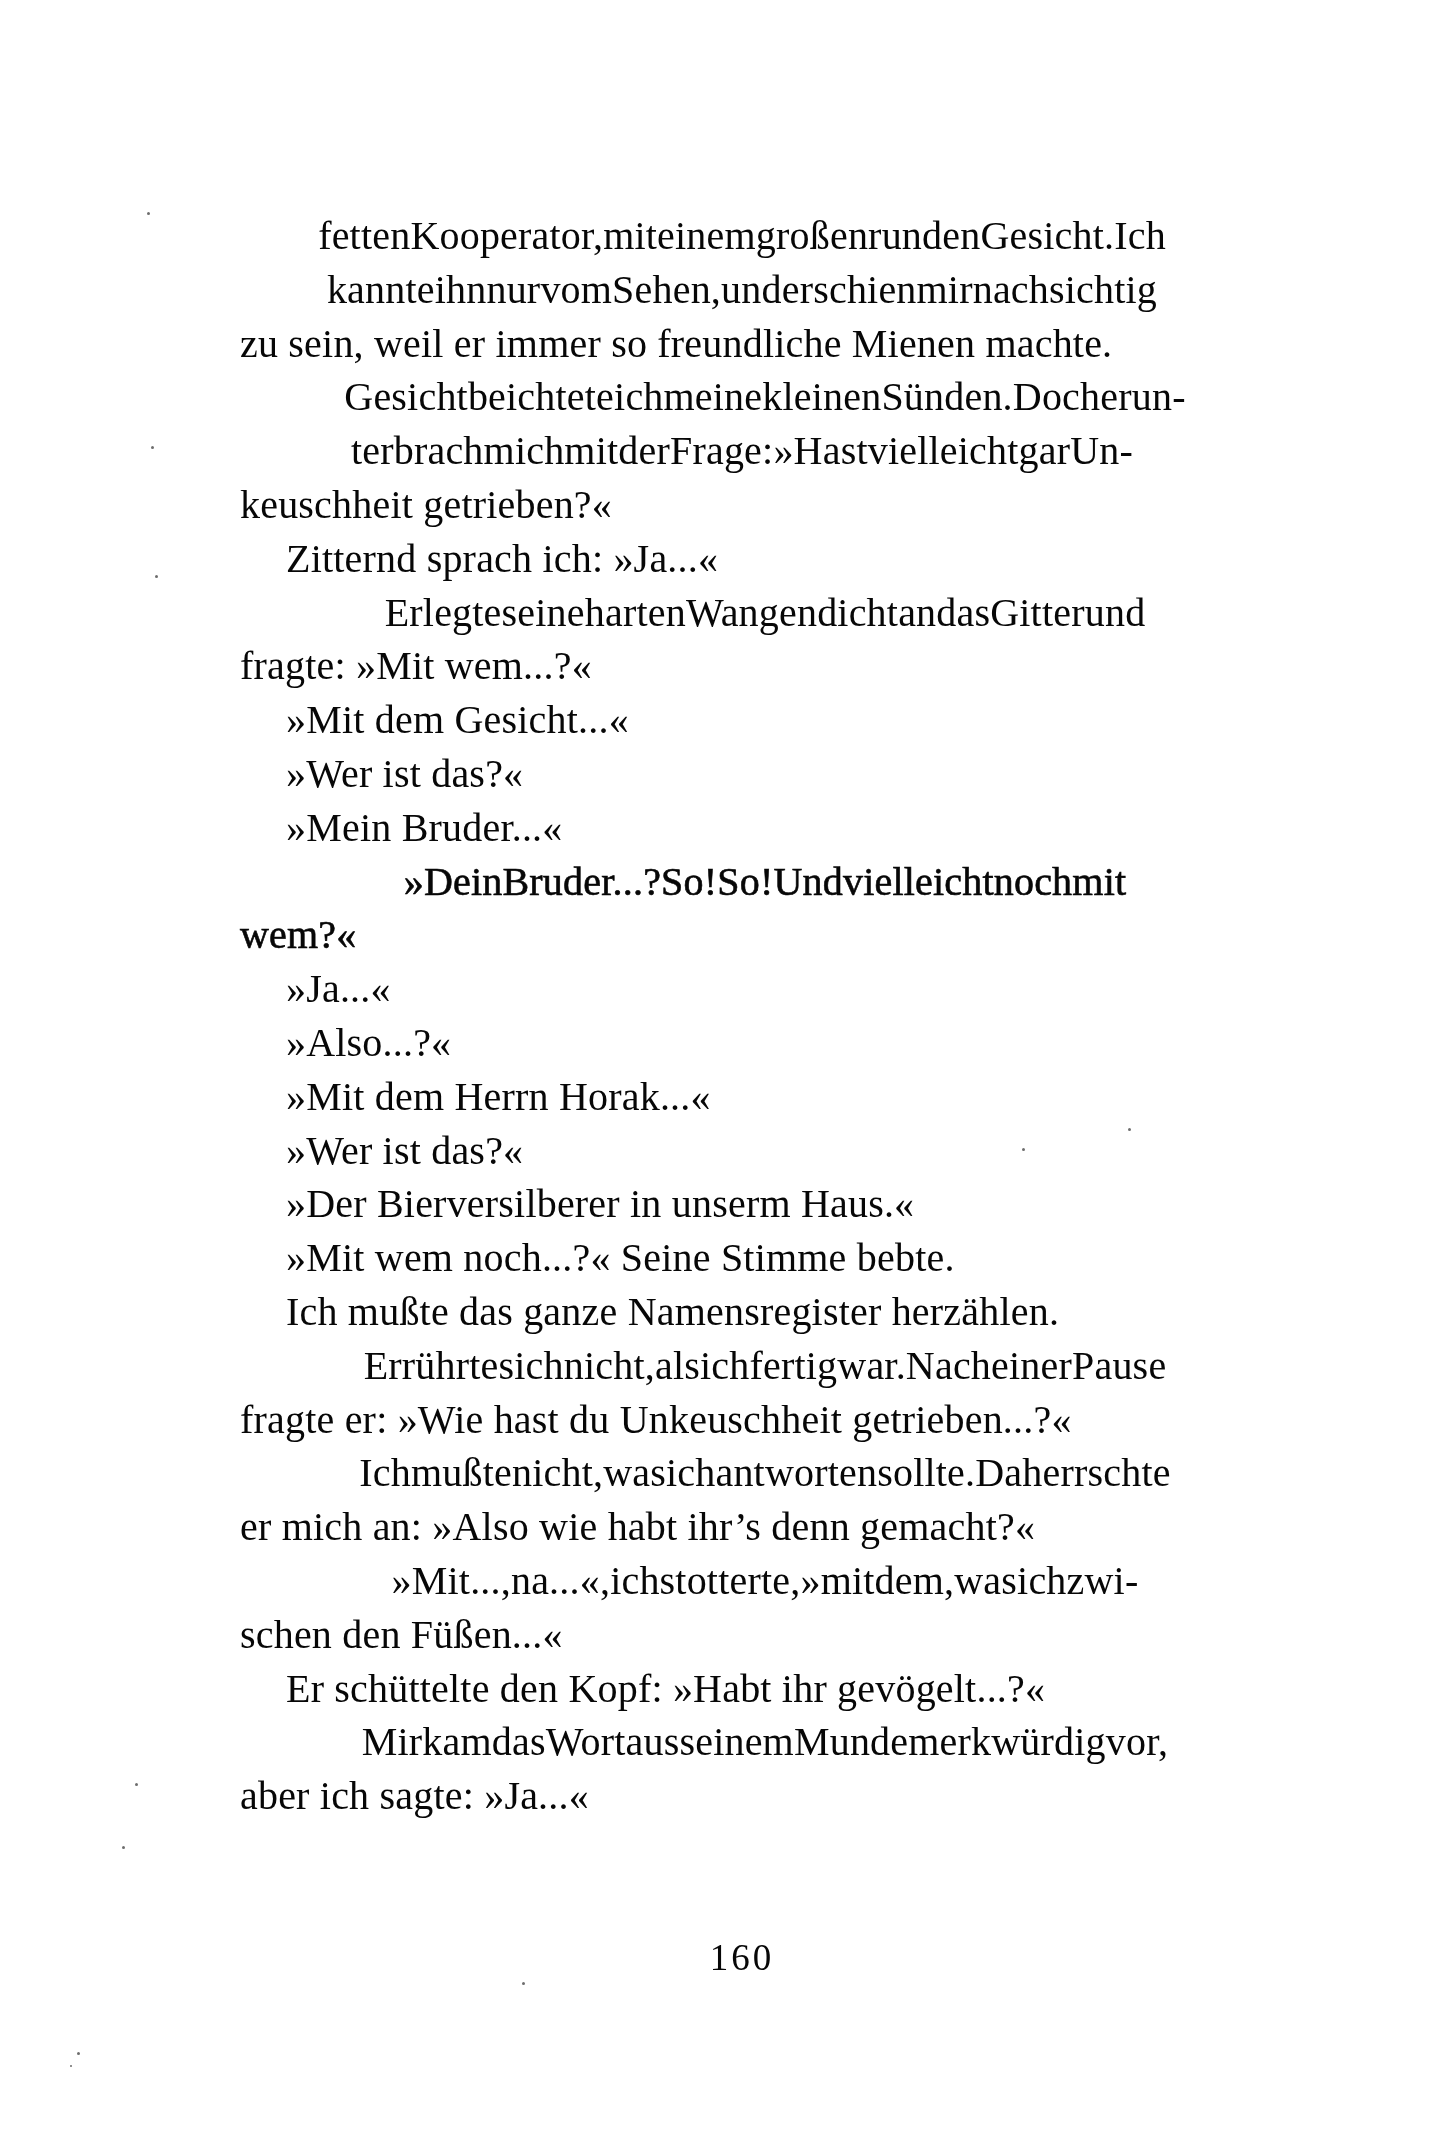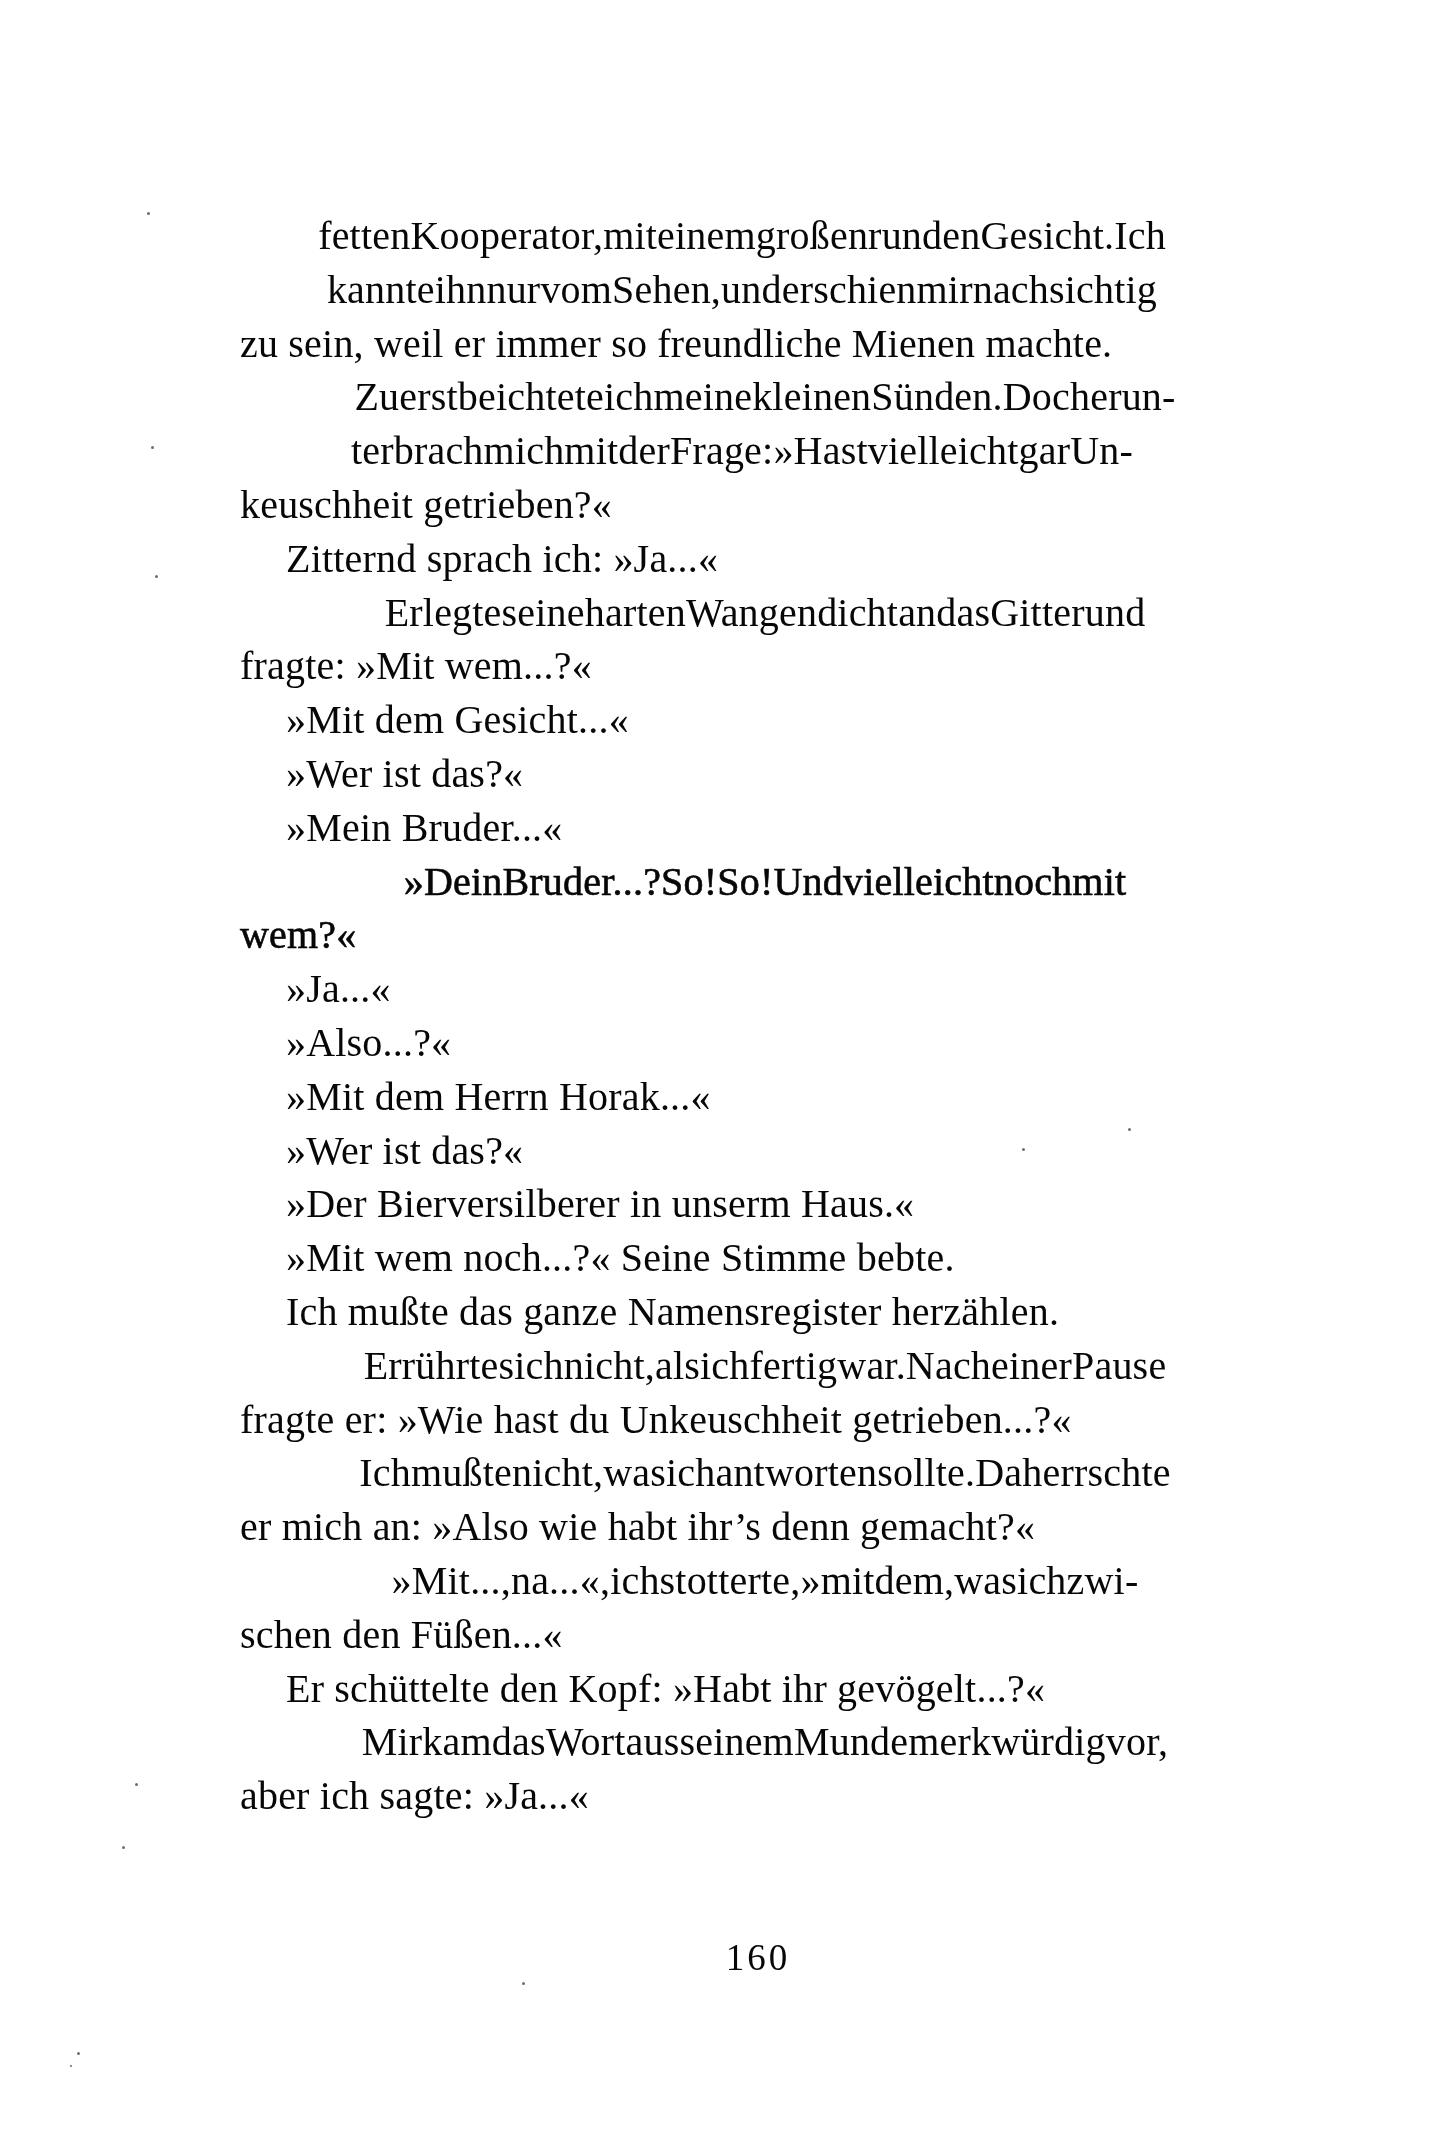--- a/index.html
+++ b/index.html
@@ -29,21 +29,21 @@
   }
   .line.justify {
     display: flex;
     justify-content: center;
     white-space: nowrap;
   }
   .line.indent { padding-left: 46px; }
   .line.heavy { -webkit-text-stroke: 0.6px #070707; }
   .page-number {
     position: absolute;
-    left: 256px;
+    left: 240px;
     top: 1936px;
     width: 1004px;
     text-align: center;
     font-size: 37px;
     letter-spacing: 3px;
     line-height: 44px;
   }
   .speck {
     position: absolute;
     background: #3c3c3c;
@@ -73,21 +73,21 @@
         <span>vom</span>
         <span>Sehen,</span>
         <span>und</span>
         <span>er</span>
         <span>schien</span>
         <span>mir</span>
         <span>nachsichtig</span>
       </div>
       <div class="line">zu sein, weil er immer so freundliche Mienen machte.</div>
       <div class="line indent justify">
-        <span>Zuerst</span>
+        <span>Gesicht</span>
         <span>beichtete</span>
         <span>ich</span>
         <span>meine</span>
         <span>kleinen</span>
         <span>Sünden.</span>
         <span>Doch</span>
         <span>er</span>
         <span>un-</span>
       </div>
       <div class="line justify">

